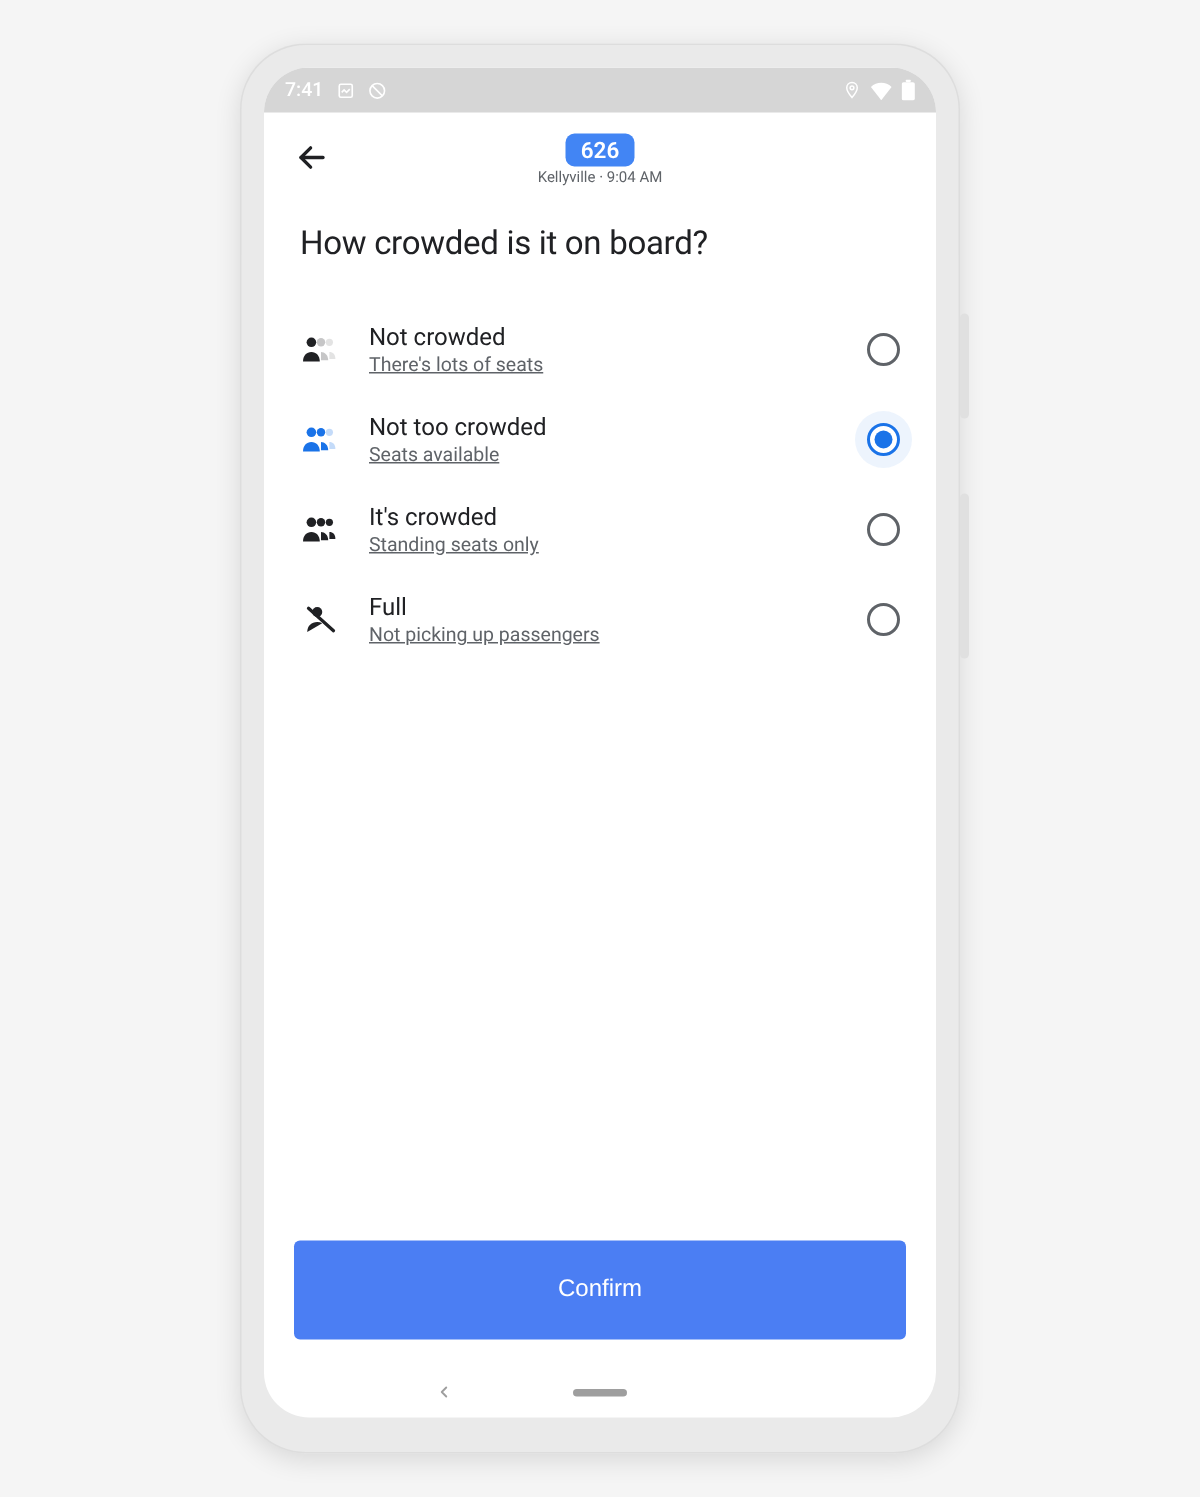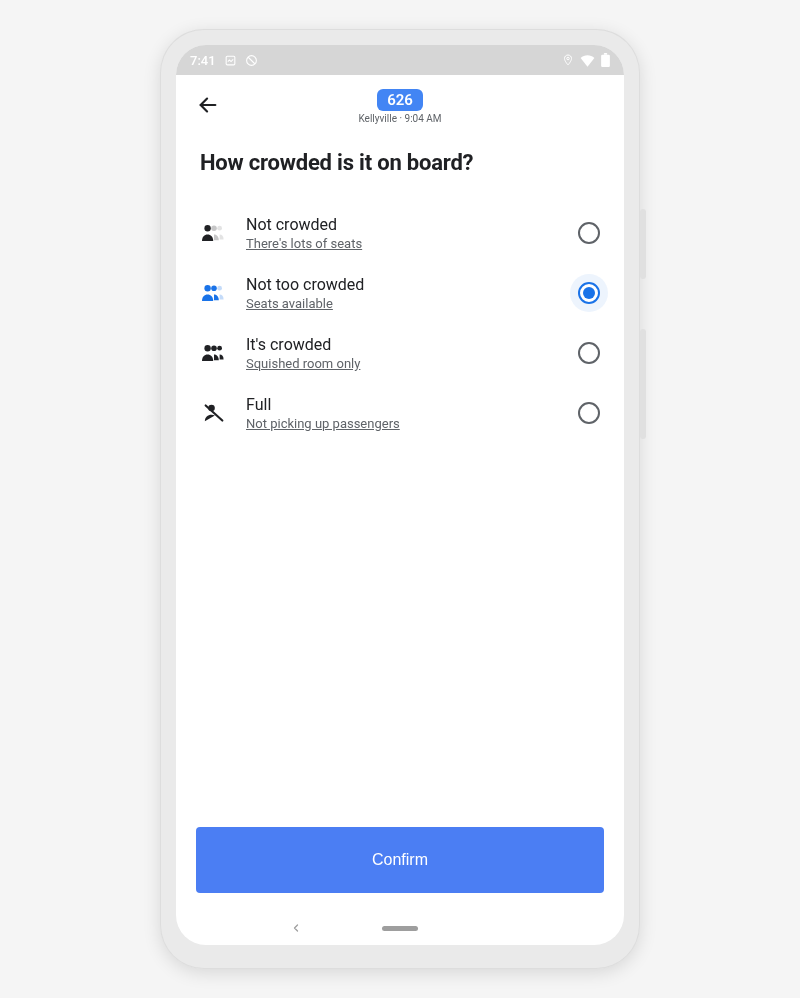--- a/index.html
+++ b/index.html
@@ -85,21 +85,21 @@
     color:#5f6368;
     font-size:10px;
   }
   .content {
     flex:1;
     padding: 20px 24px 10px 24px;
     overflow:auto;
   }
   h1.question {
     font-size:22px;
-    font-weight:700;
+    font-weight:400;
     color:#202124;
     margin-bottom: 28px;
     letter-spacing: -0.2px;
   }
   .option {
     display:flex;
     align-items:center;
     gap:18px;
     padding:12px 0;
     cursor:pointer;
@@ -281,21 +281,21 @@
                   <path d="M15 14c3 0 6 2.5 6 7h-6v-7z"></path>
                 </g>
                 <g fill="currentColor">
                   <circle cx="22" cy="6" r="3"></circle>
                   <path d="M22 14c3 0 5 2 5 6h-5v-6z"></path>
                 </g>
               </svg>
             </span>
             <span class="texts">
               <div class="opt-title">It's crowded</div>
-              <div class="opt-sub">Squished room only</div>
+              <div class="opt-sub">Standing seats only</div>
             </span>
             <span class="radio"></span>
           </div>
           <div class="option">
             <span class="icon-slot">
               <svg width="24" height="20" viewBox="0 0 26 24" fill="currentColor">
                 <circle cx="10" cy="6" r="4"></circle>
                 <path d="M2 22c0-5 3.5-8 8-8 1.5 0 2.8.3 4 .9L2 22z"></path>
                 <path d="M3 3l20 18" stroke="currentColor" stroke-width="2.6" stroke-linecap="round"></path>
               </svg>

